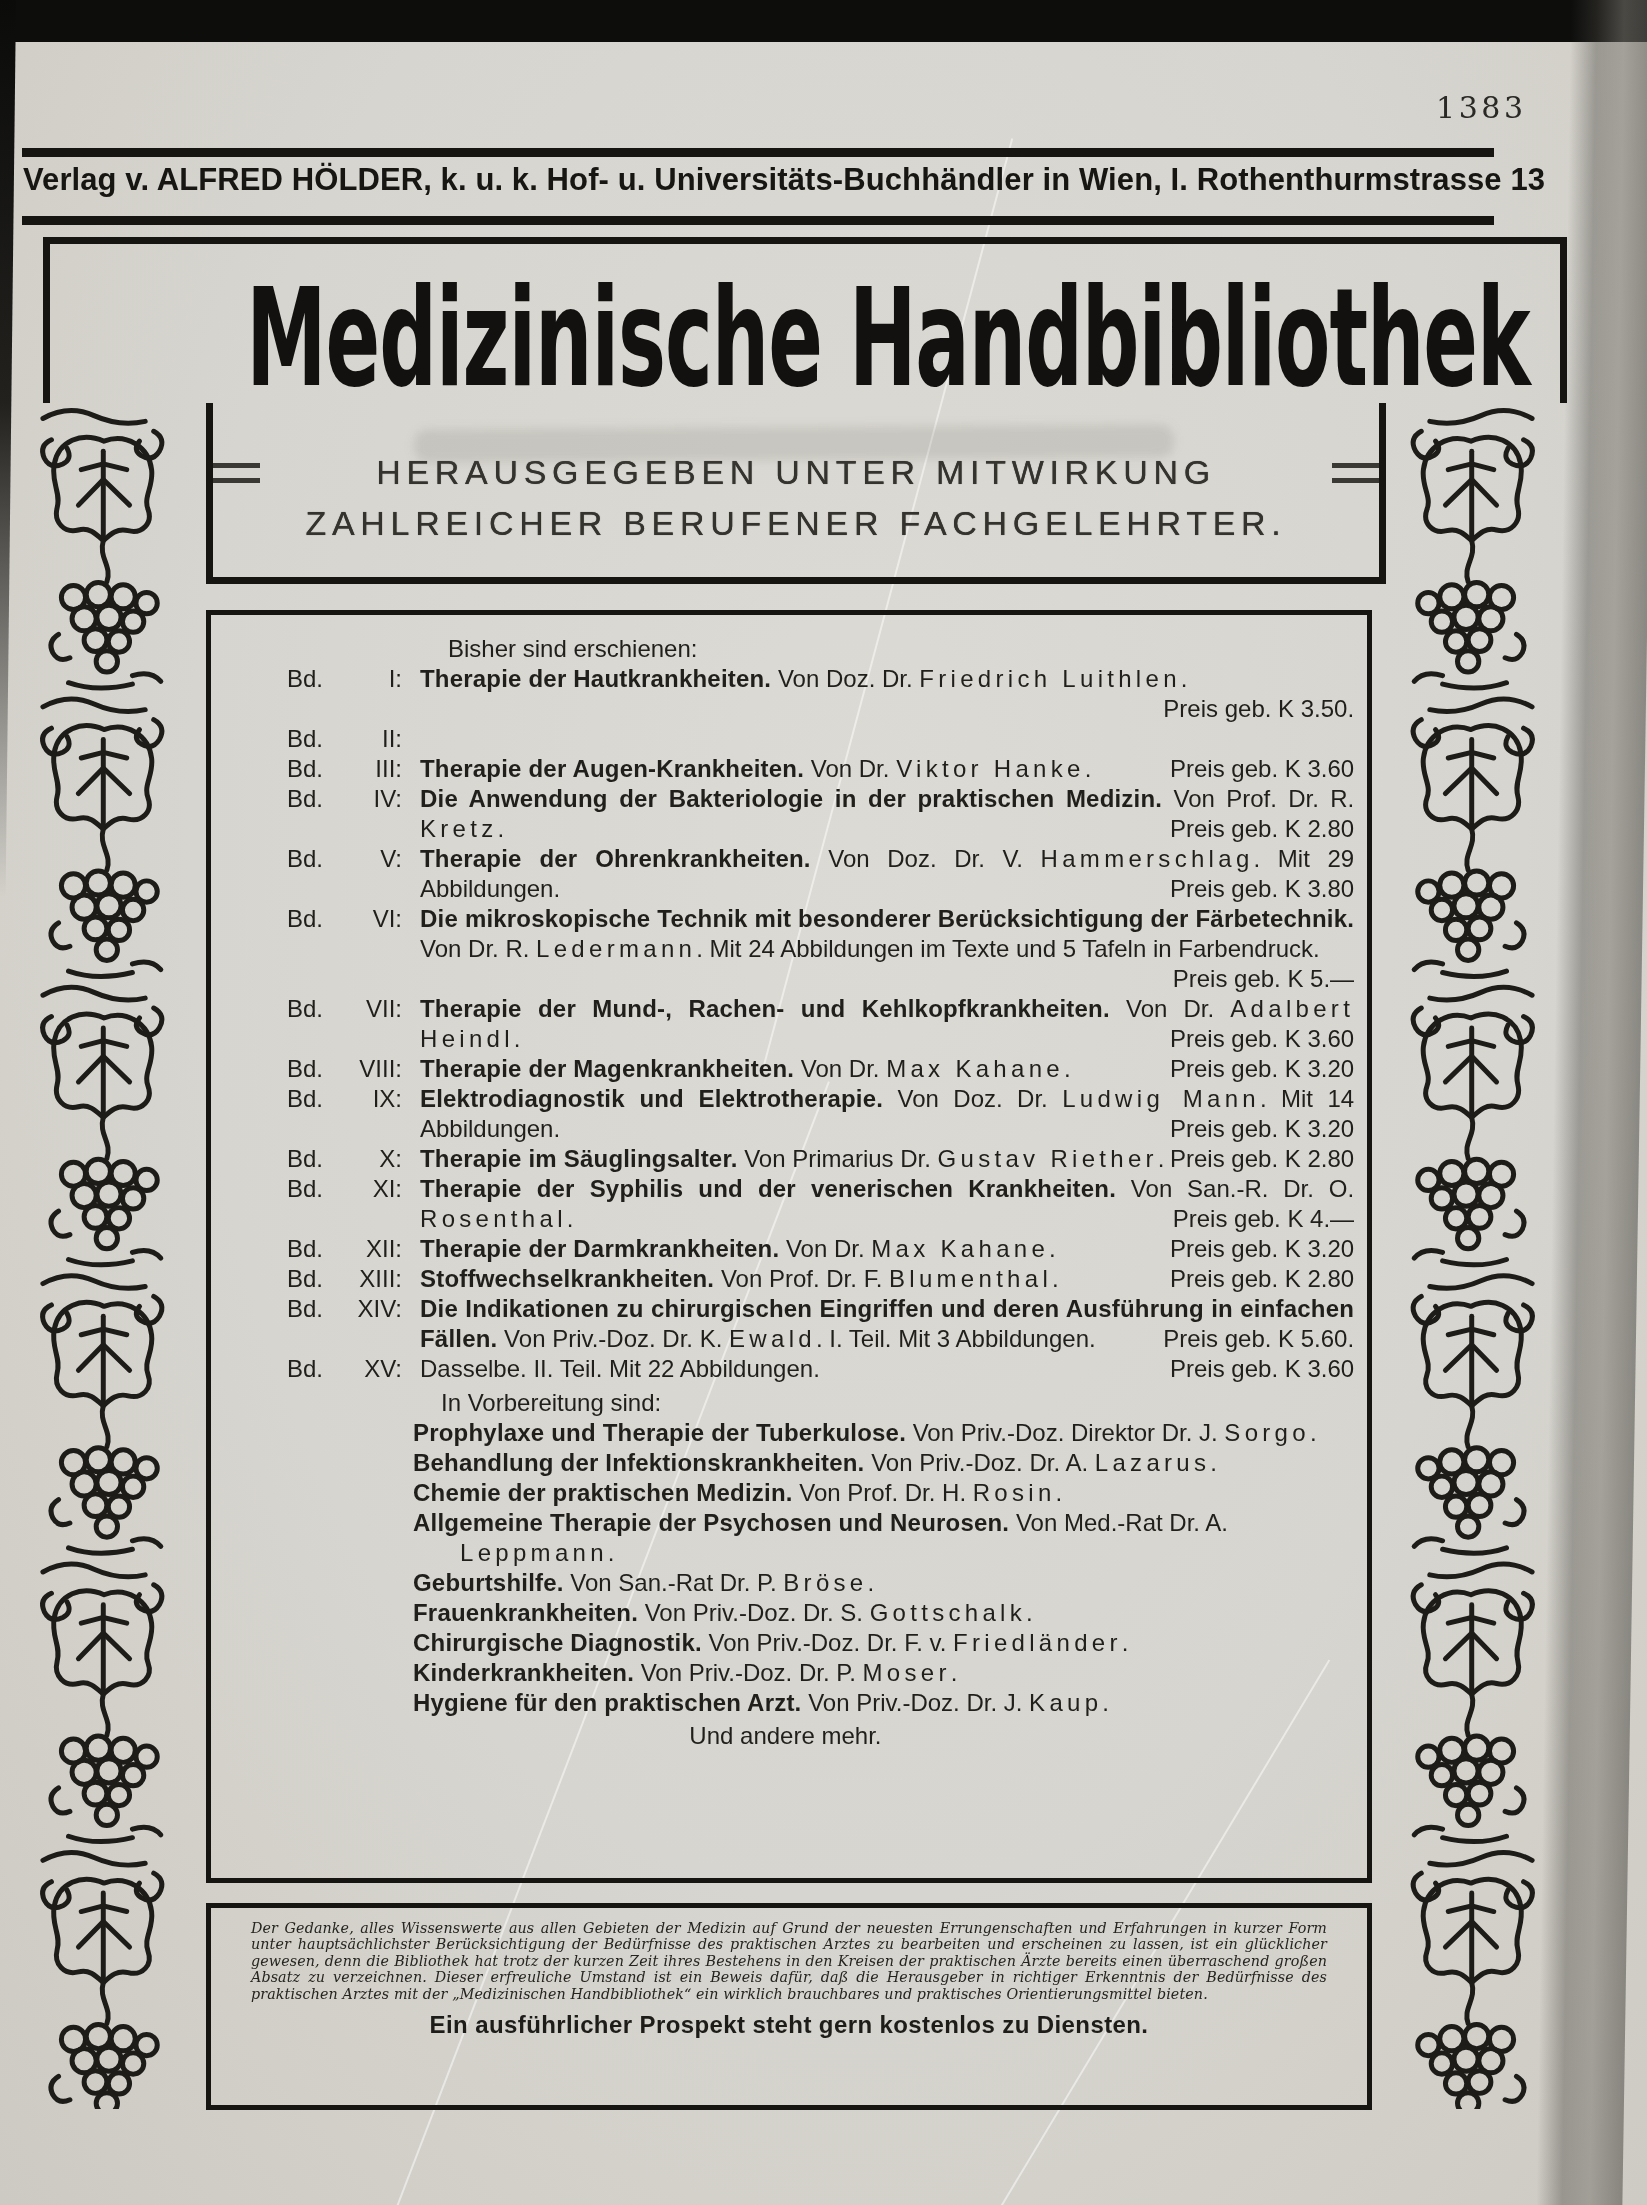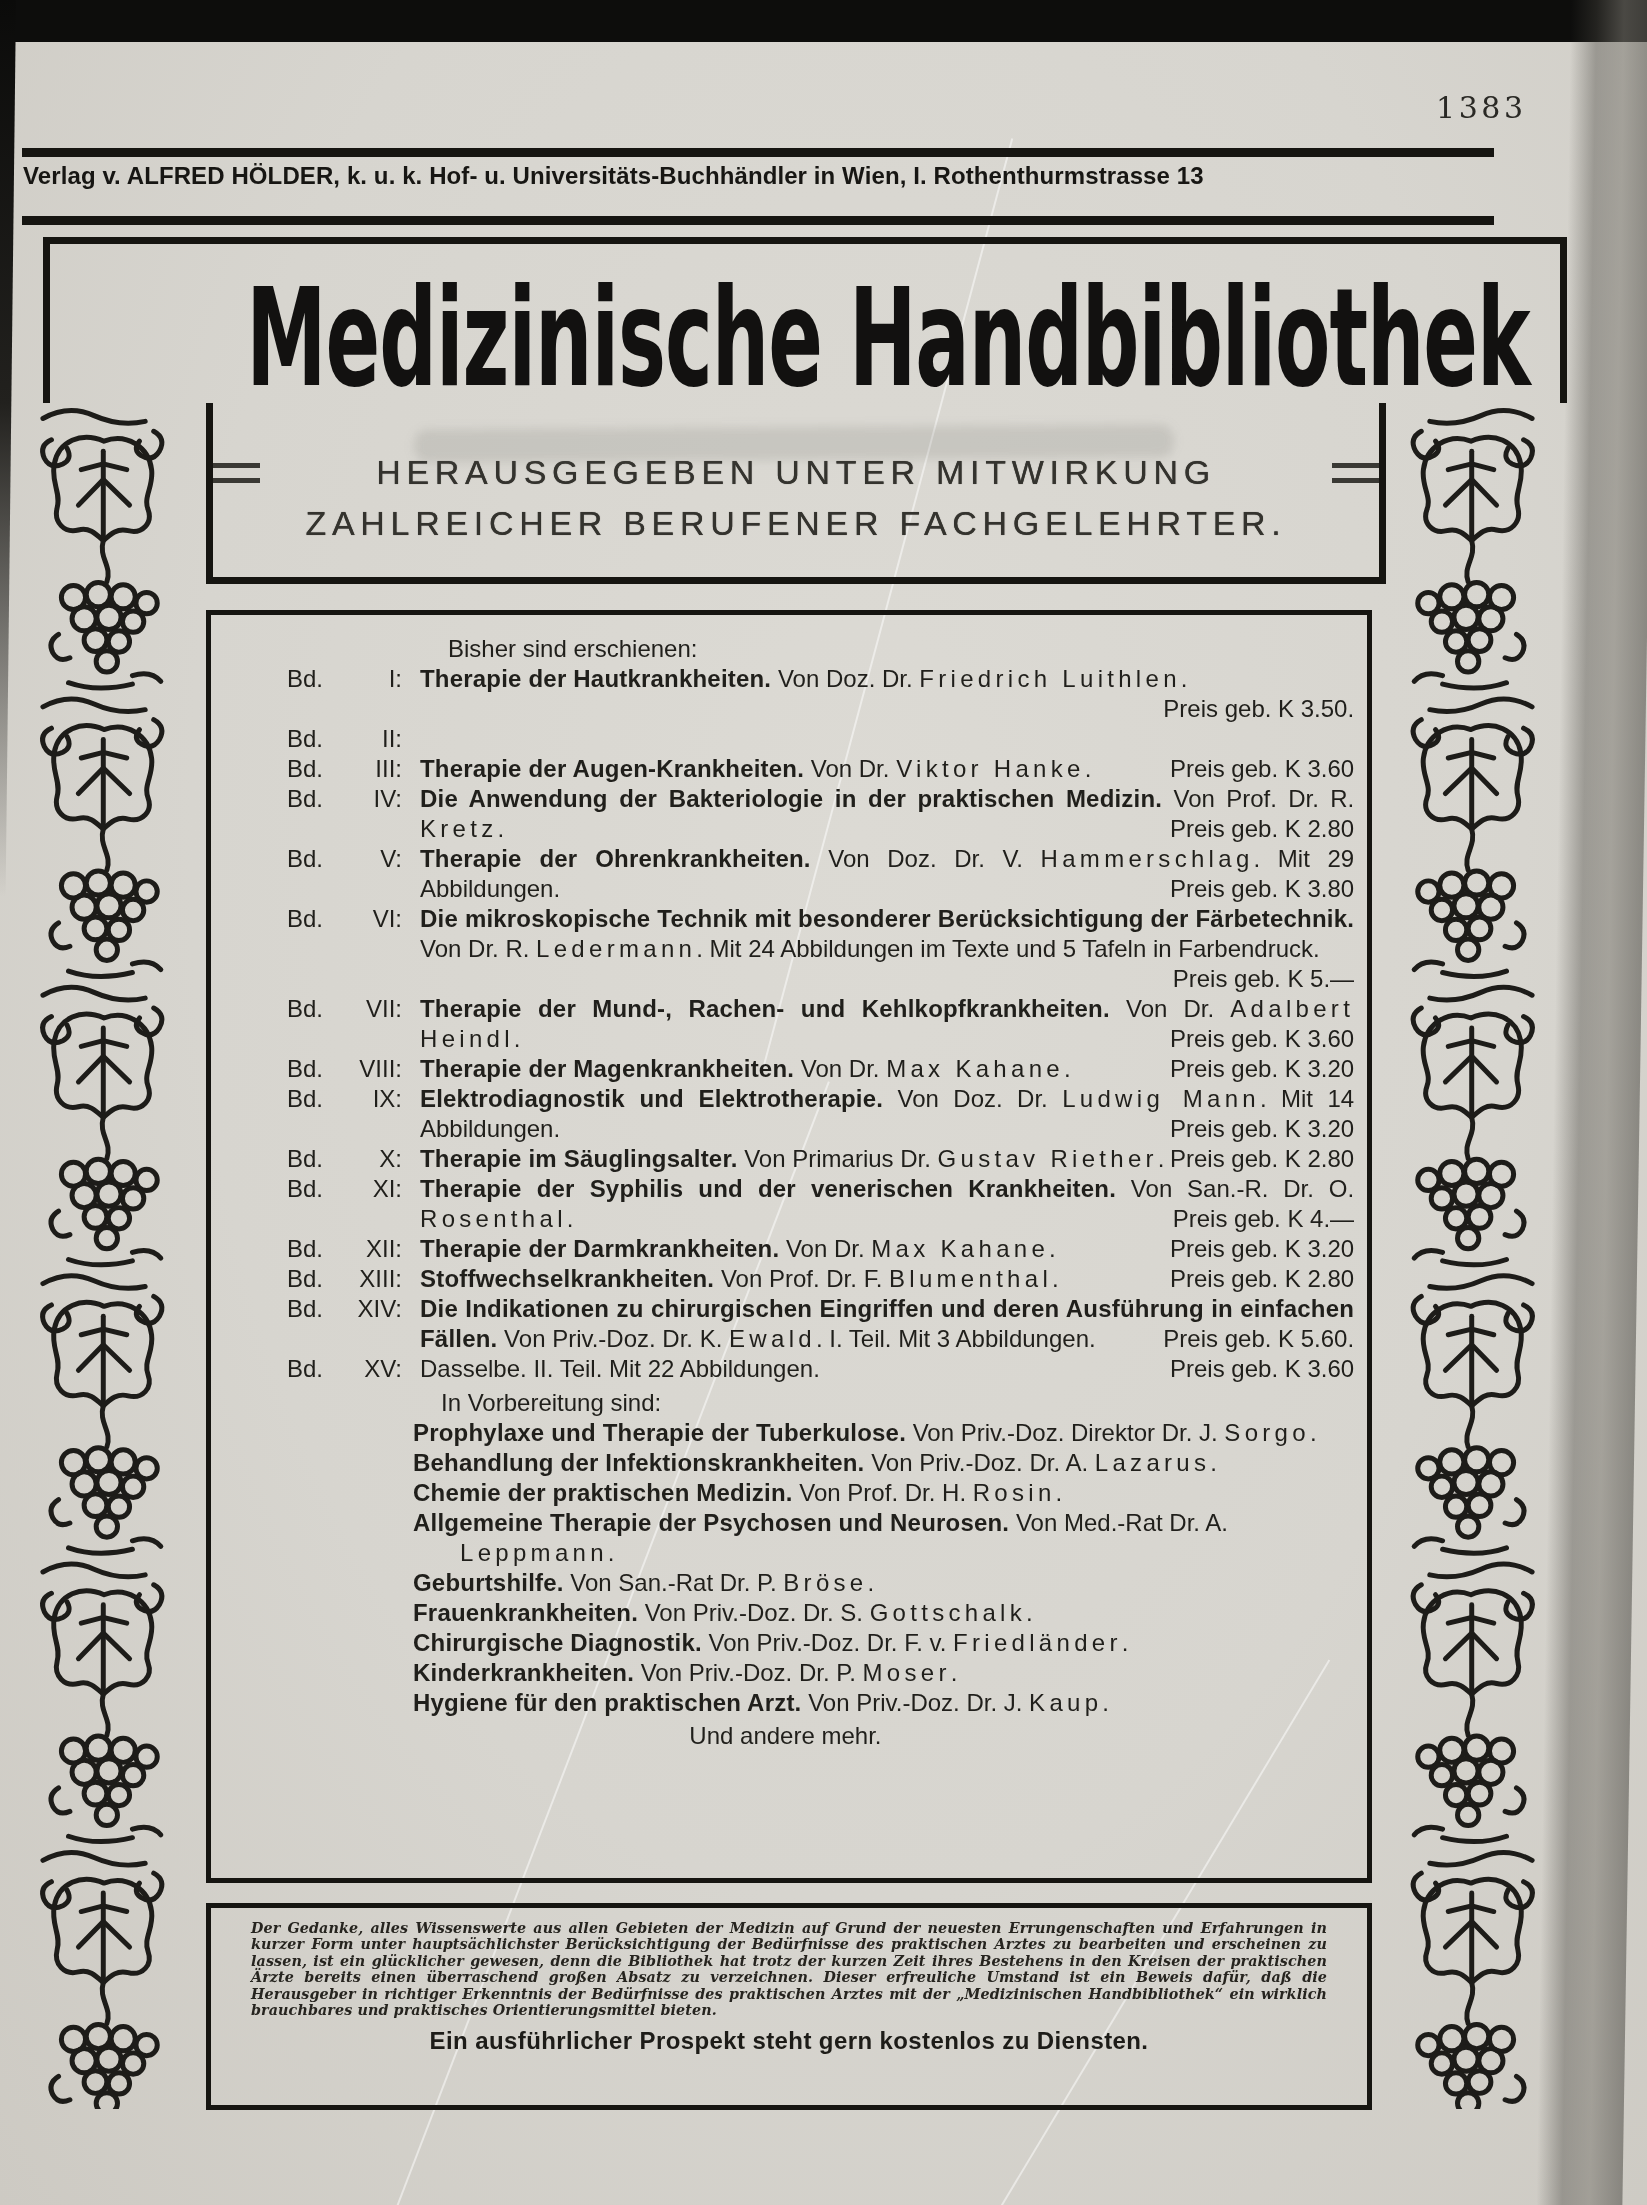--- a/index.html
+++ b/index.html
@@ -24,21 +24,21 @@
   .scratch.s3{left:1162px;top:1614px;height:646px;transform:rotate(31deg);}
   .smudge{position:absolute;background:rgba(108,106,98,0.17);filter:blur(5px);border-radius:14.3px;}
   .smudge.g1{left:430px;top:428px;width:760px;height:33px;transform:rotate(-0.4deg);}
   
   .page-number{position:absolute;left:1436px;top:90px;font-family:"DejaVu Serif",serif;
     font-size:30px;letter-spacing:3.6px;color:#2a2925;}
   .rule{position:absolute;left:21.5px;width:1472px;height:8.6px;background:#161511;}
   .rule.r1{top:148px;}
   .rule.r2{top:216px;}
   .imprint{position:absolute;left:23px;top:162px;width:1472px;
-    font-weight:bold;font-size:24px;white-space:nowrap;letter-spacing:0.1px;
+    font-weight:bold;font-size:31px;white-space:nowrap;letter-spacing:0.1px;
     transform:scaleX(1.0);transform-origin:left;color:#171613;}
   
   .mast-wide{position:absolute;left:43px;top:237px;width:1510px;height:159px;
     border:7.2px solid #161511;border-bottom:none;}
   .mast-title{position:absolute;left:0;top:5.7px;width:100%;text-align:center;
     font-family:"DejaVu Sans",sans-serif;font-weight:bold;font-size:109px;line-height:143px;
     letter-spacing:-1.4px;white-space:nowrap;color:#121110;
     transform:scale(0.74,1.24);transform-origin:center top;}
   .mast-narrow{position:absolute;left:206px;top:403px;width:1166px;height:174px;
     border:7.2px solid #161511;border-top:none;text-align:center;}
@@ -63,21 +63,21 @@
   .num{flex:0 0 65px;text-align:right;}
   .ebody{flex:1;margin-left:18px;text-align:justify;padding-right:5.7px;}
   .vtitle{font-weight:bold;letter-spacing:0.2px;}
   .price{float:right;white-space:nowrap;}
   .sperr{letter-spacing:4.3px;}
   .prep-entry{margin-left:202px;padding-left:47px;text-indent:-47px;padding-right:13px;}
   .more-line{text-align:center;margin-top:2.9px;}
   
   .footer-box{position:absolute;left:206px;top:1903px;width:1166px;height:207px;
     border:5.7px solid #161511;box-sizing:border-box;}
-  .footer-par{margin:11.5px 40px 0 40px;font-family:"DejaVu Serif",serif;font-weight:bold;
+  .footer-par{margin:11.5px 40px 0 40px;font-family:"DejaVu Serif",serif;font-weight:normal;
     font-style:italic;font-size:14.3px;line-height:16.5px;text-align:justify;color:#26241f;
     letter-spacing:0.1px;}
   .footer-close{margin-top:8.6px;text-align:center;font-weight:bold;font-size:24px;
     letter-spacing:0.4px;color:#1d1c18;}
   svg.defs{position:absolute;width:0;height:0;}
 </style>
 </head>
 <body>
 
 <svg class="defs" aria-hidden="true">

